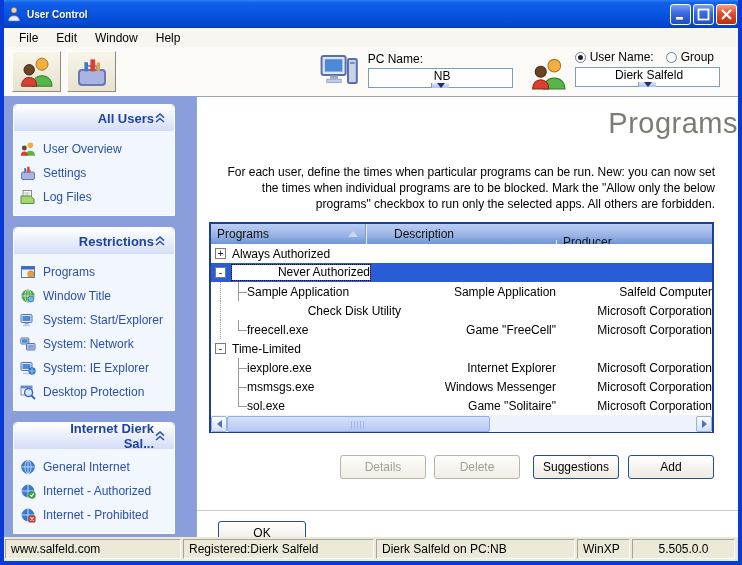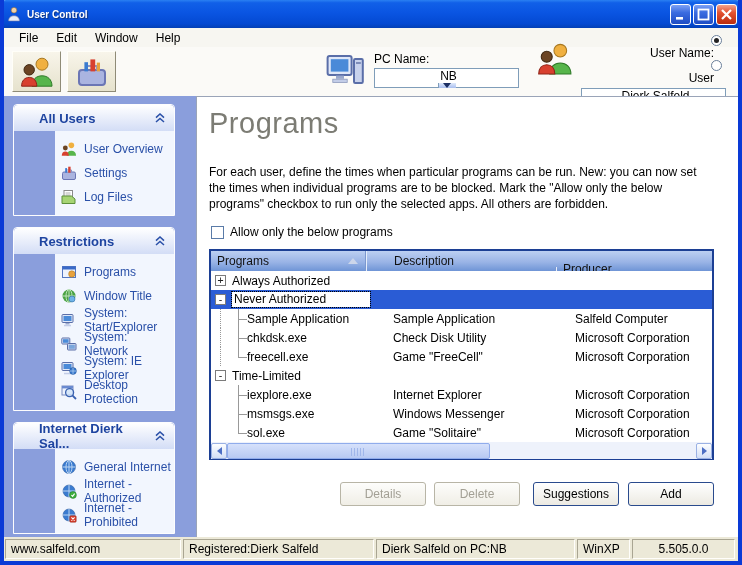--- a/index.html
+++ b/index.html
@@ -30,35 +30,35 @@
     border:1px solid; border-color:#fffef8 #8f8b77 #8f8b77 #fffef8; display:flex; align-items:center; justify-content:center; }
   .tb-spacer { flex:1; }
   .combo-group { display:flex; align-items:flex-start; margin-right:18px; }
   .combo-col { display:flex; flex-direction:column; margin-left:8px; }
   .combo-label { font-size:12px; margin-bottom:2px; }
   .select { width:145px; height:20px; border:1px solid #7f9db9; background:#fff; display:flex; align-items:center;flex-direction:column; }
   .select-value { flex:1; padding-left:4px; font-size:12px; }
   .select-arrow { width:18px; height:18px; background:linear-gradient(to bottom,#dfe9fb,#a9bff0); border-left:1px solid #7f9db9;
     display:flex; align-items:center; justify-content:center; }
   .tri-down { width:0; height:0; border-left:4px solid transparent; border-right:4px solid transparent; border-top:5px solid #1c2f63; }
-  .radio-row { display:flex; align-items:flex-end; margin-bottom:3px;flex-direction:column; }
+  .radio-row { display:flex; align-items:center; margin-bottom:3px; }
   .radio { width:11px; height:11px; border-radius:50%; border:1px solid #6a7f9a; background:#fff; margin-right:4px; position:relative; }
   .radio.checked::after { content:''; position:absolute; left:2px; top:2px; width:5px; height:5px; border-radius:50%; background:#222; }
   .radio-label { margin-right:12px; }
 
   
-  .content { flex:1; display:flex; overflow:hidden; }
+  .content { flex:1; display:flex; overflow:hidden;text-align:right; }
 
   
   .sidebar { width:192px; flex:0 0 192px; background:#8a9edc; padding:8px 0 0 9px; overflow:hidden; }
   .panel { width:162px; margin-bottom:11px; border:1px solid #fdfdfe; border-radius:4px 4px 0 0; }
   .panel-header { height:26px; background:linear-gradient(to bottom,#ffffff,#d3ddf6); border-radius:4px 4px 0 0;
     display:flex; align-items:center; padding:0 8px 0 25px; }
   .panel-title { color:#1e44a0; font-weight:bold; font-size:13px; flex:1; }
-  .panel-body { background:#f2f6fe; padding:6px 0 6px 6px;margin-left:41px; }
+  .panel-body { background:#f2f6fe; padding:6px 0 6px 6px; }
   .side-item { display:flex; align-items:center; height:24px; }
   .side-item .lbl { color:#2a50a8; margin-left:7px; }
   .icon16 { width:16px; height:16px; flex:0 0 16px; display:flex; }
 
   
   .main { flex:1; background:#fff; border-left:1px solid #9aa4b8; border-top:1px solid #9aa4b8;
     padding:8px 0 0 12px; display:flex; flex-direction:column; overflow:hidden; position:relative; }
   .page-title { font-size:29px; color:#7c7c74; font-weight:400; letter-spacing:0.5px; margin-top:2px; }
   .desc { margin-top:24px; width:506px; line-height:16px; color:#000; }
   .allow-row { display:flex; align-items:center; margin-top:13px; margin-left:2px; }
@@ -205,21 +205,21 @@
             <path d="M6 14.6c0-3.4 2.2-5.2 5-5.2s5 1.8 5 5.2z" fill="#57b54b" stroke="#2f7a28" stroke-width="0.5"></path>
             <circle cx="4.6" cy="6.4" r="2.6" fill="#6b4423" stroke="#3f2812" stroke-width="0.5"></circle>
             <path d="M0.8 14.6c0-2.8 1.6-4.4 3.8-4.4s3.8 1.6 3.8 4.4z" fill="#d8402f" stroke="#8f2418" stroke-width="0.5"></path>
           </svg>
       </span>
       <div class="combo-col">
         <div class="radio-row">
           <span class="radio checked"></span>
           <span class="radio-label">User Name:</span>
           <span class="radio"></span>
-          <span class="radio-label">User</span>
+          <span class="radio-label">Group</span>
         </div>
         <div class="select">
           <span class="select-value">Dierk Salfeld</span>
           <span class="select-arrow">
               <span class="tri-down"></span>
             </span>
         </div>
       </div>
     </div>
   </div>
@@ -389,24 +389,20 @@
             <span class="lbl">Internet - Prohibited</span>
           </div>
         </div>
       </div>
     </div>
 
     <div class="main">
       <div class="page-title">Programs</div>
       <div class="desc">For each user, define the times when particular programs can be run. New: you can now set the times when individual programs are to be blocked. Mark the "Allow only the below programs" checkbox to run only the selected apps. All others are forbidden.</div>
 
-      <div class="allow-row">
-        <span class="checkbox"></span>
-        <span>Allow only the below programs</span>
-      </div>
 
       <div class="grid">
         <div class="thead">
           <div class="hc hc1">
             <span>Programs</span>
             <span class="sort-asc"></span>
           </div>
           <div class="hc hc2">
             <span>Description</span>
           </div>
@@ -436,24 +432,20 @@
             <div class="c1">
                 <span class="twig"></span>
                 <span>Sample Application</span>
               </div>
             <div class="c2">Sample Application</div>
             <div class="c3">Salfeld Computer</div>
           </div>
 
           <div class="trow child">
             <i class="rootline"></i>
-            <div class="c1">
-                <span class="twig"></span>
-                <span>chkdsk.exe</span>
-              </div>
             <div class="c2">Check Disk Utility</div>
             <div class="c3">Microsoft Corporation</div>
           </div>
 
           <div class="trow child last">
             <i class="rootline"></i>
             <div class="c1">
                 <span class="twig"></span>
                 <span>freecell.exe</span>
               </div>

